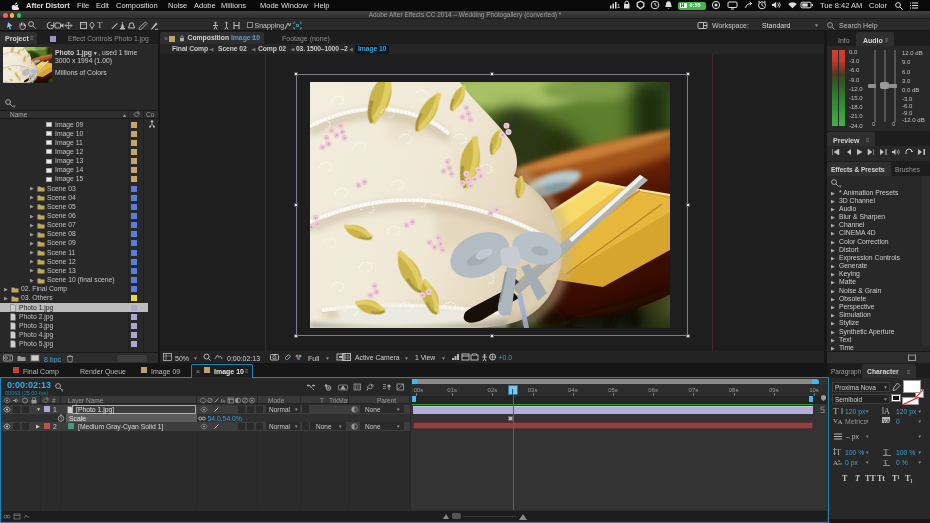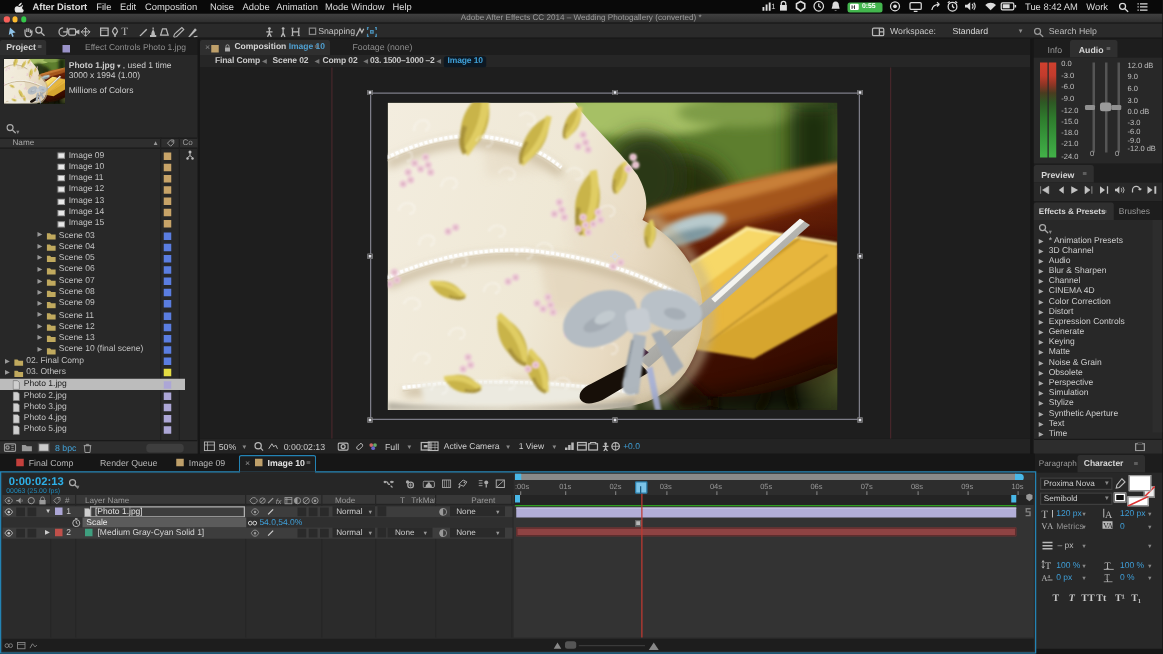--- a/index.html
+++ b/index.html
@@ -12,21 +12,21 @@
 <div class="abs" style="left:0px;top:0px;width:930px;height:11px;background:#090909;"></div>
 <svg class="abs" style="left:11px;top:1px;" width="8" height="9" viewBox="0 0 8 9">
     <path d="M4.6 2.2c.5-.6 1.3-1 1.9-1-.1.7-.4 1.3-.8 1.7-.5.5-1.2.9-1.9.8 0-.6.4-1.2.8-1.5zM6.5 4c-.9 0-1.3.5-2 .5S3.3 4 2.6 4C1.6 4 .7 4.9.7 6.3c0 1.7 1.3 3.6 2.2 3.6.6 0 .8-.4 1.6-.4s1 .4 1.6.4c.9 0 2-1.9 2-2.8-1-.4-1.4-1-1.4-1.8 0-.7.4-1.2.9-1.5-.4-.5-1-.8-1.1-.8z" fill="#e6e6e6"></path>
   </svg>
 <span class="txt" style="left:26px;top:1.8px;color:#dedede;font-size:7.5px;font-weight:bold;">After Distort</span>
 <span class="txt" style="left:77px;top:1.8px;color:#dedede;font-size:7.5px;">File</span>
 <span class="txt" style="left:96px;top:1.8px;color:#dedede;font-size:7.5px;">Edit</span>
 <span class="txt" style="left:116px;top:1.8px;color:#dedede;font-size:7.5px;">Composition</span>
 <span class="txt" style="left:168px;top:1.8px;color:#dedede;font-size:7.5px;">Noise</span>
 <span class="txt" style="left:194px;top:1.8px;color:#dedede;font-size:7.5px;">Adobe</span>
-<span class="txt" style="left:221px;top:1.8px;color:#dedede;font-size:7.5px;">Animation</span>
+<span class="txt" style="left:221px;top:1.8px;color:#dedede;font-size:7.5px;">Millions</span>
 <span class="txt" style="left:260px;top:1.8px;color:#dedede;font-size:7.5px;">Mode</span>
 <span class="txt" style="left:281px;top:1.8px;color:#dedede;font-size:7.5px;">Window</span>
 <span class="txt" style="left:314px;top:1.8px;color:#dedede;font-size:7.5px;">Help</span>
 <svg class="abs" style="left:609px;top:1px;" width="10" height="9" viewBox="0 0 10 9">
     <path d="M1 7.5V4.5h1.5v3zM3.5 7.5V2.5H5v5zM6 7.5V1h1.5v6.5z" fill="#dcdcdc"></path>
   </svg>
 <span class="txt" style="left:617px;top:2.5px;color:#dcdcdc;font-size:6px;">1</span>
 <svg class="abs" style="left:623px;top:0px;" width="8" height="10" viewBox="0 0 8 10">
     <rect x="1" y="4" width="5.5" height="4.5" fill="#dcdcdc"></rect>
     <path d="M2 4V2.9a1.8 1.8 0 013.6 0V4" fill="none" stroke="#dcdcdc"></path>
@@ -67,21 +67,21 @@
   </svg>
 <svg class="abs" style="left:787px;top:0px;" width="11" height="10" viewBox="0 0 11 10">
     <path d="M5.5 8.2L1.2 4a6 6 0 018.6 0z" fill="#dcdcdc"></path>
   </svg>
 <svg class="abs" style="left:800px;top:0px;" width="14" height="10" viewBox="0 0 14 10">
     <rect x="1" y="2.2" width="10" height="5.6" rx="1" fill="none" stroke="#dcdcdc"></rect>
     <rect x="2.2" y="3.4" width="5.5" height="3.2" fill="#dcdcdc"></rect>
     <path d="M12.3 4v2" stroke="#dcdcdc" stroke-width="1.2"></path>
   </svg>
 <span class="txt" style="left:820px;top:1.8px;color:#dcdcdc;font-size:7.5px;">Tue 8:42 AM</span>
-<span class="txt" style="left:869px;top:1.8px;color:#dcdcdc;font-size:7.5px;">Work</span>
+<span class="txt" style="left:869px;top:1.8px;color:#dcdcdc;font-size:7.5px;">Color</span>
 <svg class="abs" style="left:895px;top:1.5px;" width="8" height="8" viewBox="0 0 8 8">
     <circle cx="3.04" cy="3.04" r="2.4" fill="none" stroke="#dcdcdc" stroke-width="1"></circle>
     <line x1="4.96" y1="4.96" x2="7.6" y2="7.6" stroke="#dcdcdc" stroke-width="1"></line>
   </svg>
 <svg class="abs" style="left:909px;top:1px;" width="10" height="9" viewBox="0 0 10 9">
     <path d="M3 2h6M3 4.5h6M3 7h6" stroke="#dcdcdc"></path>
     <path d="M1 2h1M1 4.5h1M1 7h1" stroke="#dcdcdc"></path>
   </svg>
 <div class="abs" style="left:0px;top:11px;width:930px;height:8px;background:linear-gradient(#404040,#2e2e2e);border-bottom:1px solid #1e1e1e;"></div>
 <div class="abs" style="left:3px;top:13px;width:4.5px;height:4.5px;background:#f9605a;border-radius:50%;"></div>

